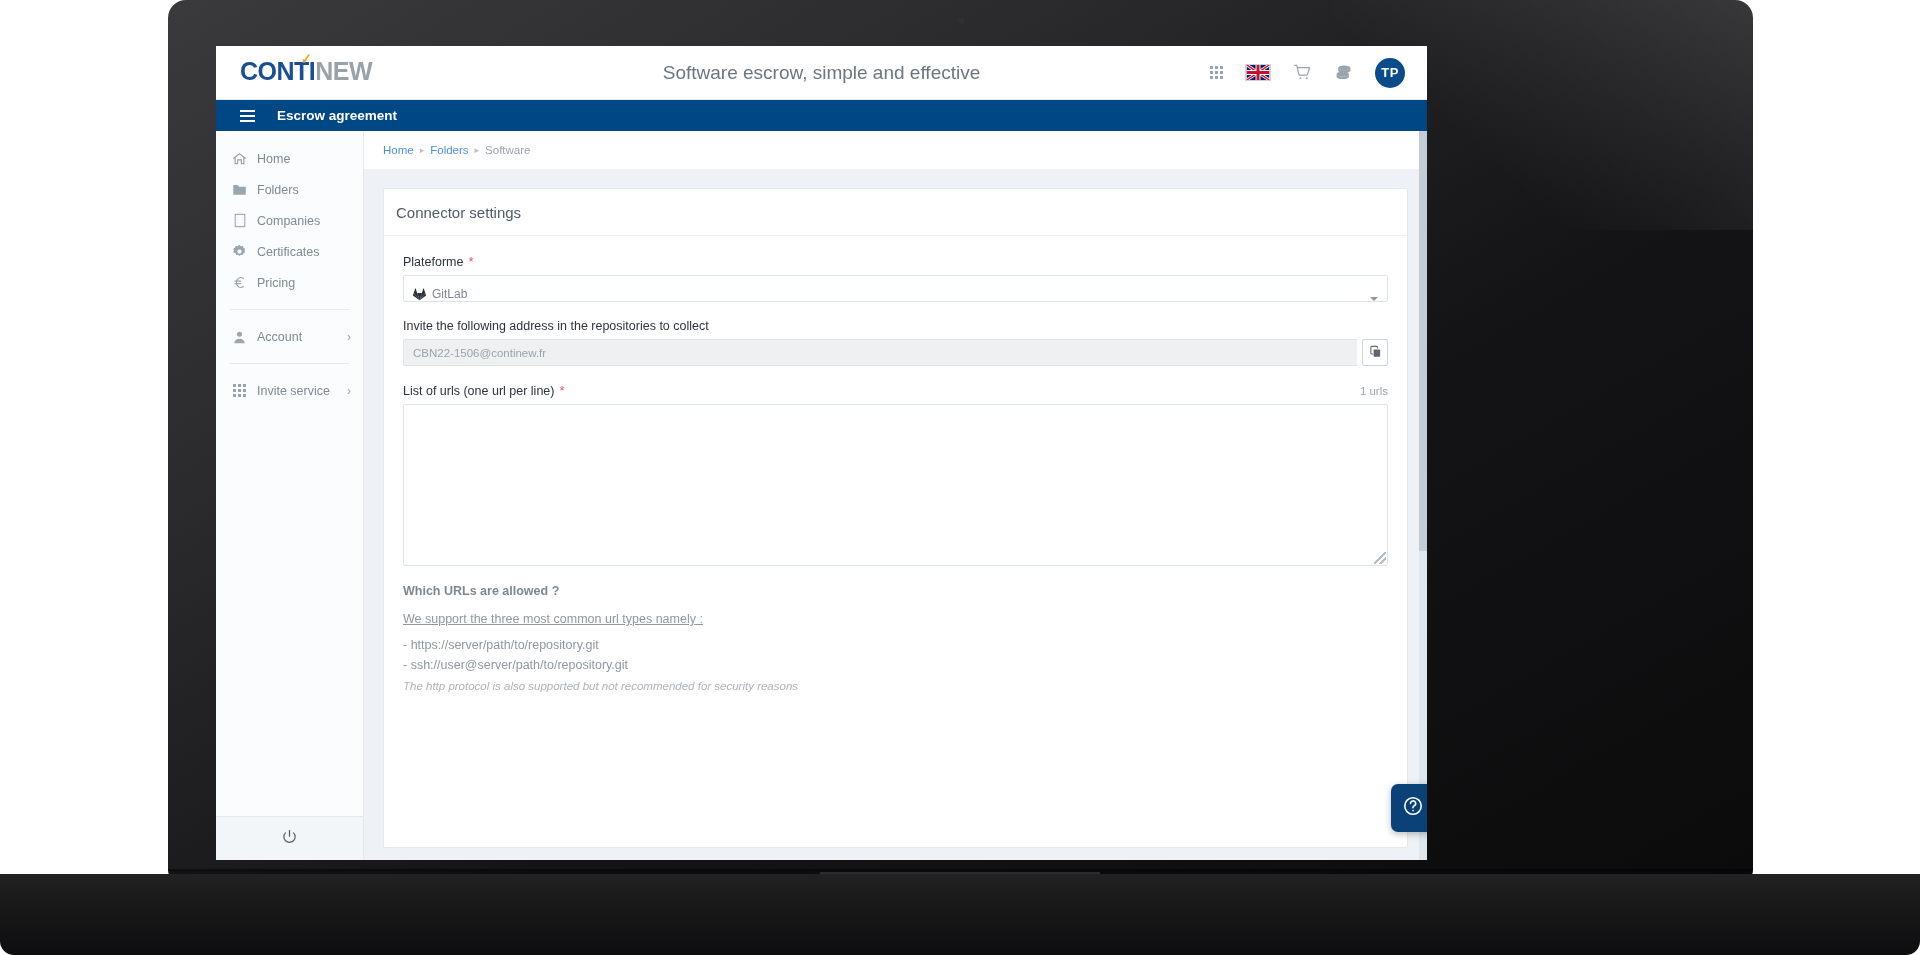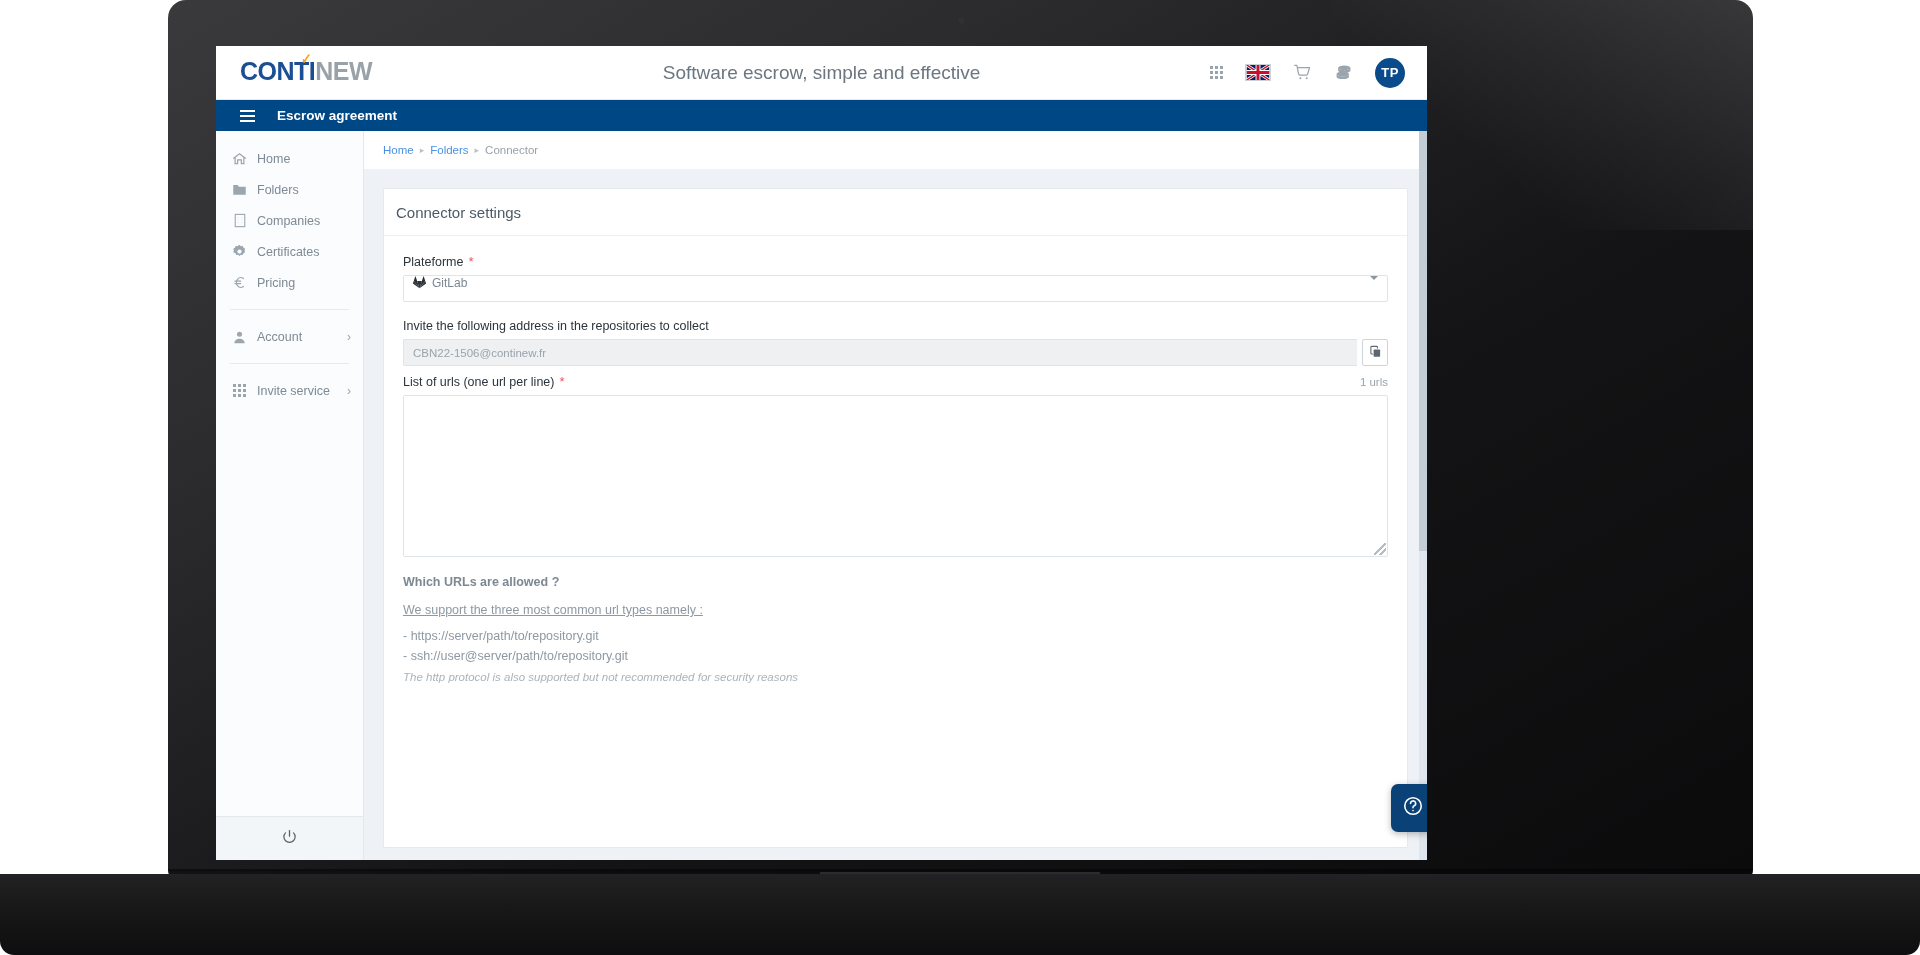--- a/index.html
+++ b/index.html
@@ -244,40 +244,40 @@
   }
   .req { color: #f4516c; font-size: 13px; }
   .label-row { display: flex; justify-content: space-between; align-items: baseline; }
   .counter { font-size: 11.5px; color: #9aa4ad; }
 
   .select-box {
     height: 27px;
     border: 1px solid #dfe4e9;
     border-radius: 2px;
     display: flex;
-    align-items: flex-start;
+    align-items: flex-end;
     padding: 0 9px;
     font-size: 12px;
     color: #7b8792;
     position: relative;
     cursor: pointer;
     background: #fff;
     margin-bottom: 17px;
   }
   .gl-ico { margin-right: 6px; display: flex; }
   .caret {
     position: absolute;
     right: 9px;
     width: 0; height: 0;
     border-left: 4px solid transparent;
     border-right: 4px solid transparent;
     border-top: 4px solid #8d97a1;
   }
 
-  .input-row { display: flex; gap: 0; margin-bottom: 8px; }
+  .input-row { display: flex; gap: 0; margin-bottom: 17px; }
   .ro-input {
     flex: 1;
     height: 27px;
     background: #eef0f2;
     border: 1px solid #dfe4e9;
     border-right: none;
     border-radius: 2px 0 0 2px;
     padding: 0 9px;
     font-size: 11.5px;
     color: #9aa4ad;
@@ -536,21 +536,21 @@
         </div>
       </div>
 
       <div id="main">
 
         <div id="breadcrumb-bar">
           <a>Home</a>
           <span class="sep">▸</span>
           <a>Folders</a>
           <span class="sep">▸</span>
-          <span class="cur">Connector</span>
+          <span class="cur">Software</span>
         </div>
 
         <div class="card">
           <div class="card-head">Connector settings</div>
 
           <div class="card-body">
 
             <div class="f-label">
               <span>Plateforme</span>
               <span class="req">*</span>

